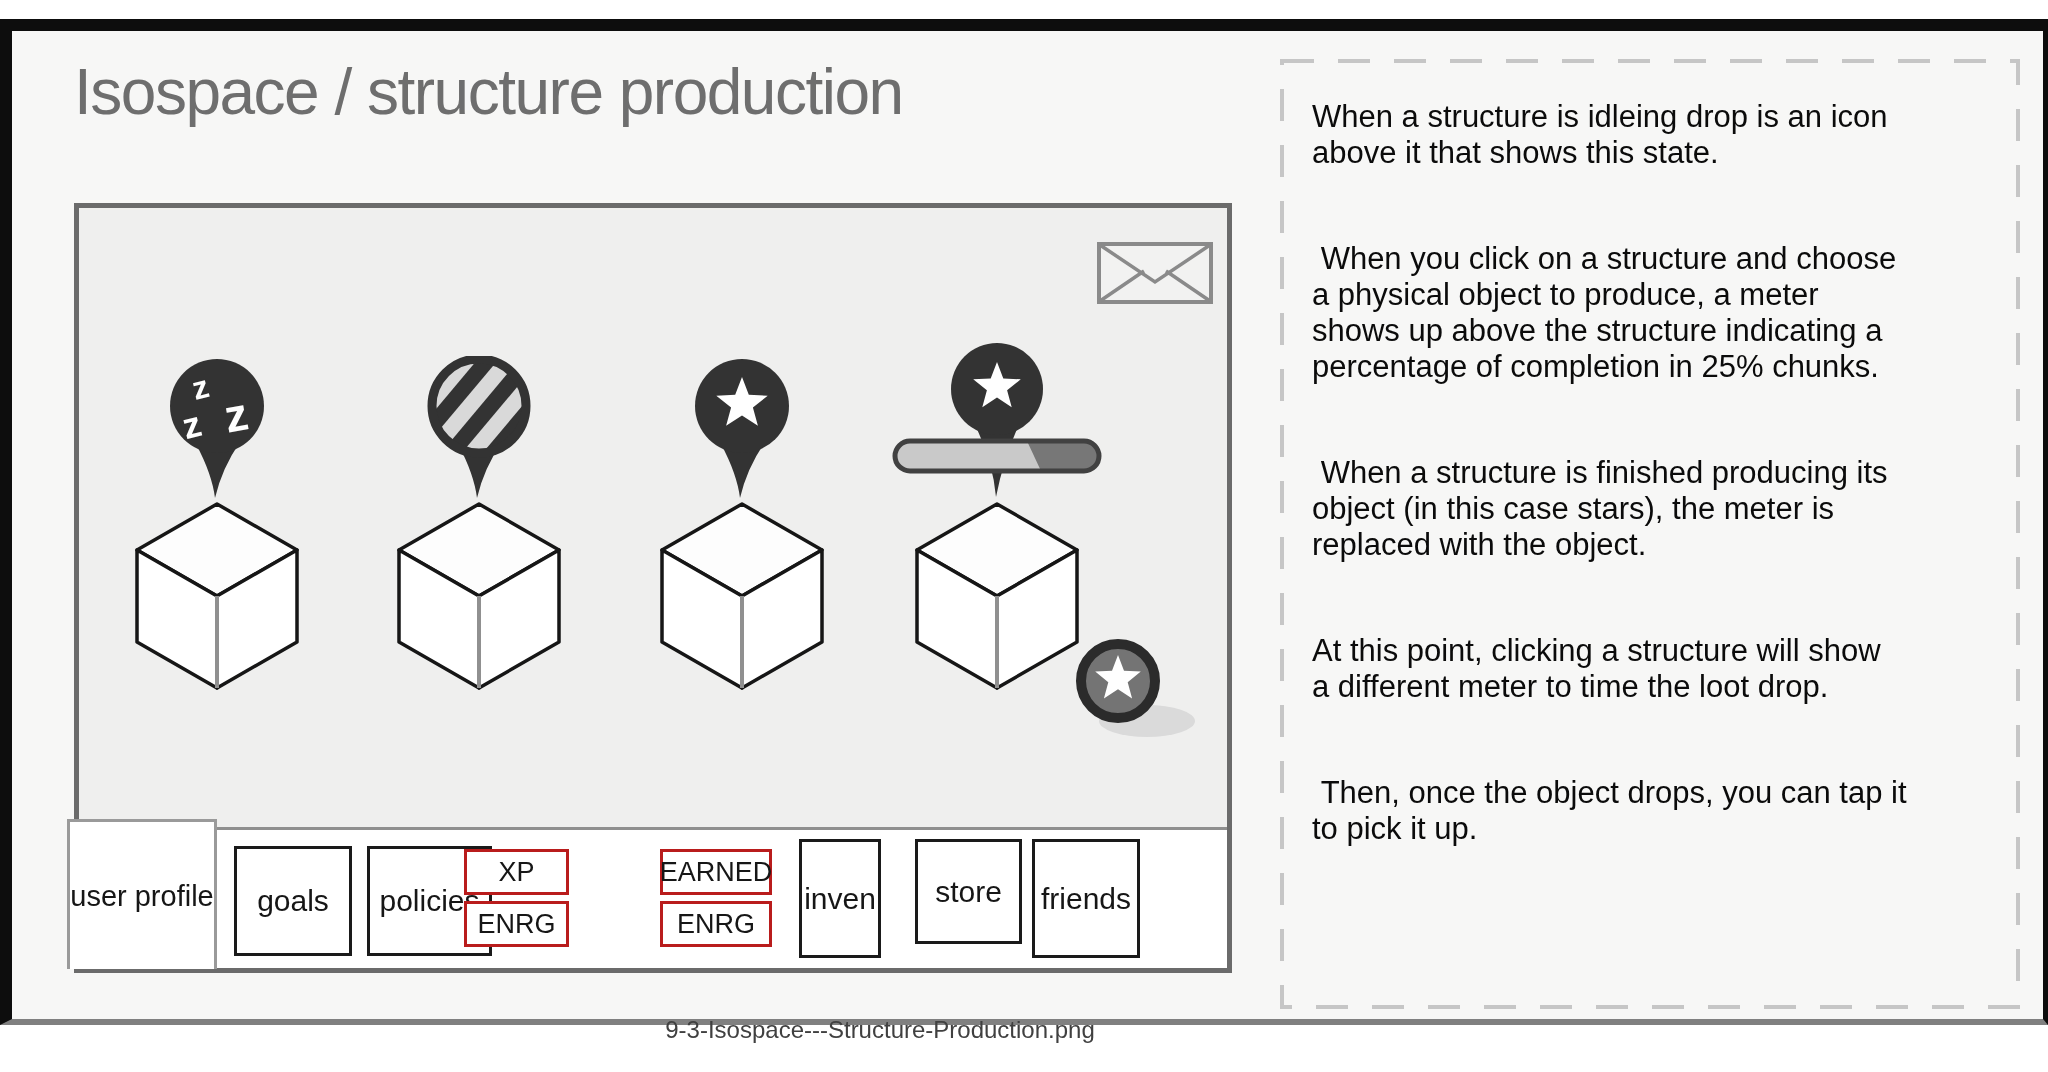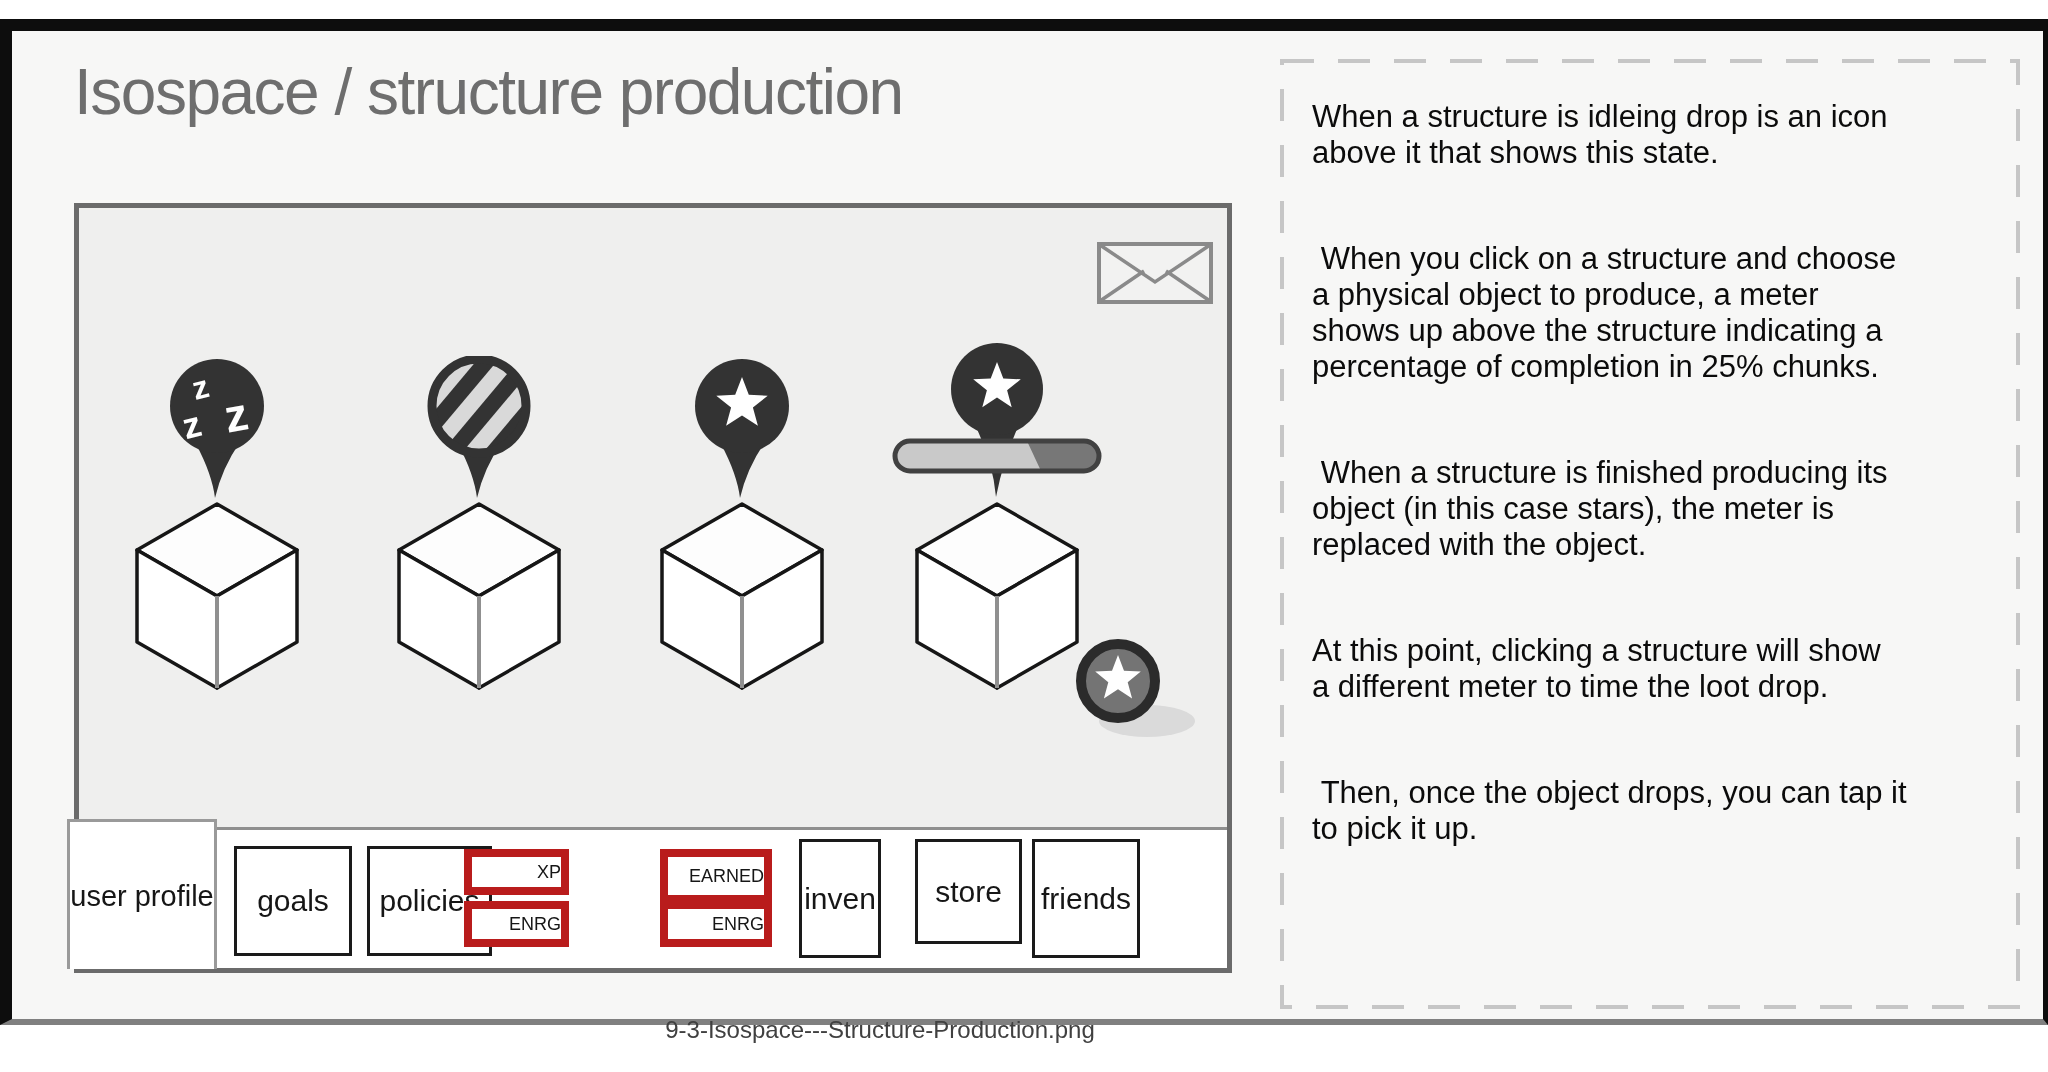--- a/index.html
+++ b/index.html
@@ -18,21 +18,21 @@
     border:5px solid #6b6b6b;background:#efefee;}
   .toolbar-strip{position:absolute;left:0;right:0;bottom:0;height:138px;background:#ffffff;
     border-top:3px solid #8f8f8f;}
 
   .abs{position:absolute;}
 
   
   .btn{position:absolute;background:#ffffff;border:3px solid #1a1a1a;box-sizing:border-box;
     display:flex;align-items:center;justify-content:center;font-size:30px;color:#161616;
     text-align:center;cursor:default;z-index:4;}
-  .btn.small{border:8px solid #b91c1c;font-size:18px;justify-content:flex-end;}
+  .btn.small{border:3px solid #b91c1c;font-size:27px;}
   .tab{position:absolute;left:55px;top:788px;width:150px;height:150px;background:#ffffff;
     border:3px solid #9a9a9a;border-bottom:none;box-sizing:border-box;z-index:5;
     display:flex;align-items:center;justify-content:center;text-align:center;
     font-size:29px;line-height:36px;color:#161616;}
 
   
   .notes{position:absolute;left:1268px;top:28px;width:740px;height:950px;box-sizing:border-box;}
   .notes .dash-svg{position:absolute;left:0;top:0;}
   .notes-text{position:absolute;left:32px;top:40px;width:670px;}
   .notes-text p{margin:0 0 70px 0;font-size:31px;line-height:36px;color:#0b0b0b;
@@ -154,21 +154,21 @@
       <span>policies</span>
     </div>
 
     <div class="btn small" style="left:452px;top:818px;width:105px;height:46px">
       <span>XP</span>
     </div>
     <div class="btn small" style="left:452px;top:870px;width:105px;height:46px">
       <span>ENRG</span>
     </div>
 
-    <div class="btn small" style="left:648px;top:818px;width:112px;height:54px">
+    <div class="btn small" style="left:648px;top:818px;width:112px;height:46px">
       <span>EARNED</span>
     </div>
     <div class="btn small" style="left:648px;top:870px;width:112px;height:46px">
       <span>ENRG</span>
     </div>
 
     <div class="btn" style="left:787px;top:808px;width:82px;height:119px">
       <span>inven</span>
     </div>
     <div class="btn" style="left:903px;top:808px;width:107px;height:105px">

